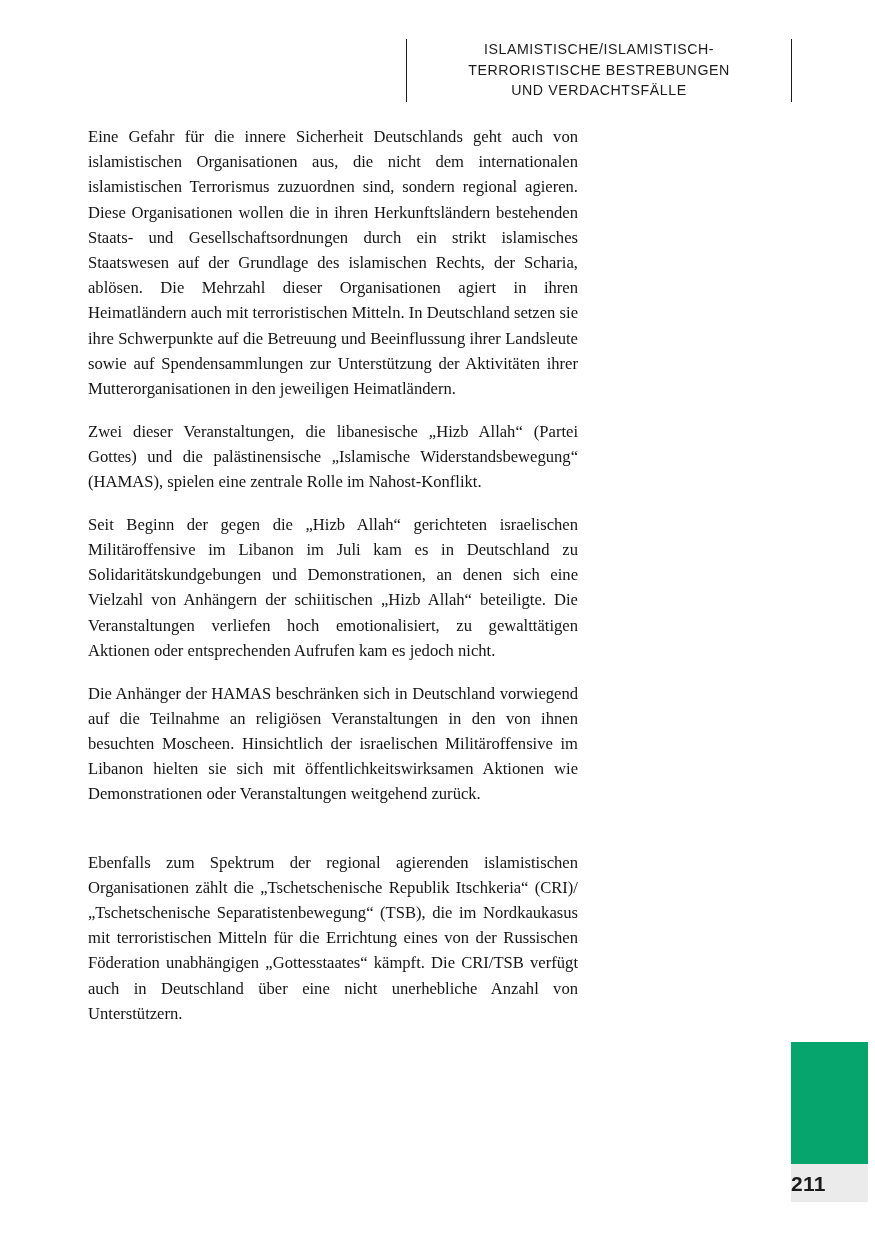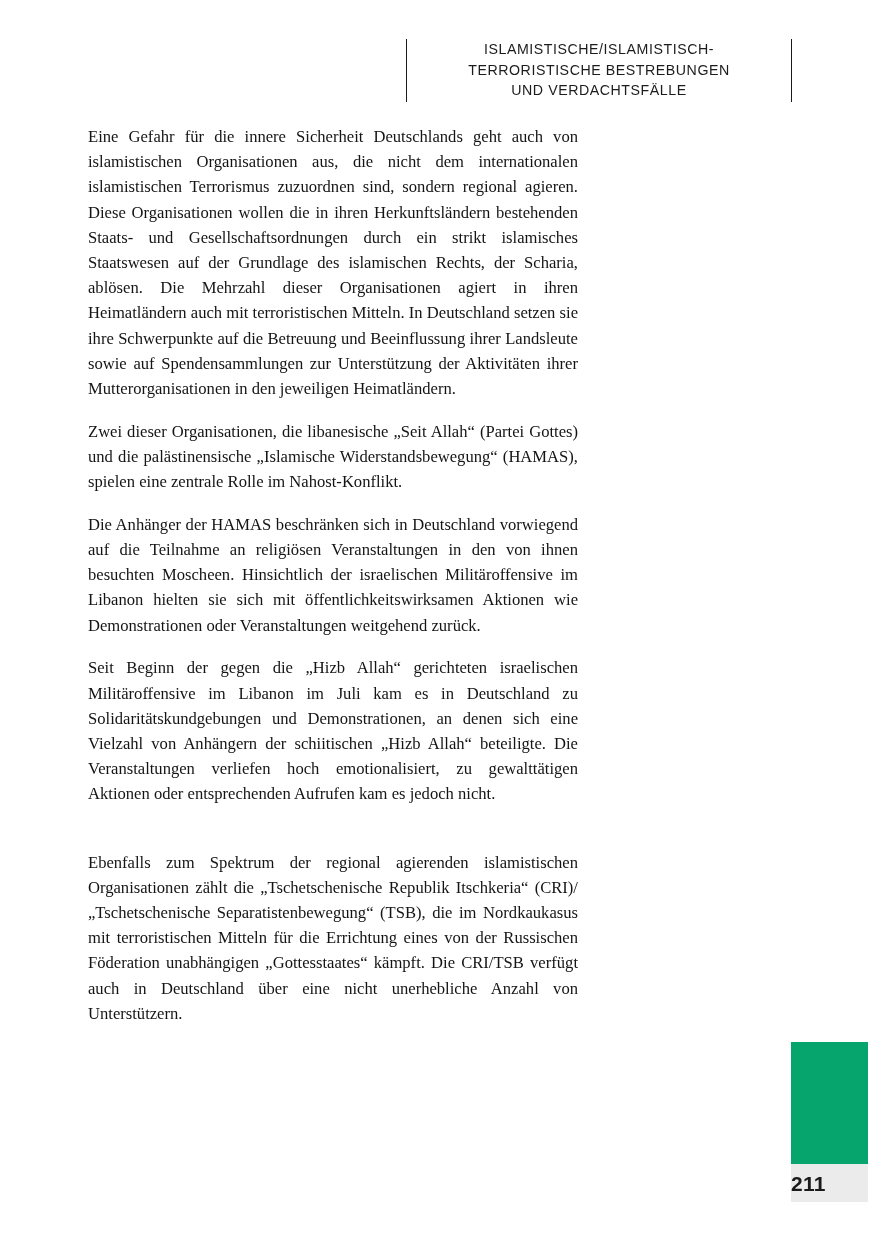--- a/index.html
+++ b/index.html
@@ -107,23 +107,23 @@
 <div class="page">
 
   <div class="page-header">
     <div class="page-header-text">ISLAMISTISCHE/ISLAMISTISCH-
 TERRORISTISCHE BESTREBUNGEN
 UND VERDACHTSFÄLLE</div>
   </div>
 
   <div class="content">
     <p>Eine Gefahr für die innere Sicherheit Deutschlands geht auch von islamistischen Organisationen aus, die nicht dem interna­tionalen islamistischen Terrorismus zuzuordnen sind, sondern regional agieren. Diese Organisationen wollen die in ihren Herkunftsländern bestehenden Staats- und Gesellschaftsordnungen durch ein strikt islamisches Staatswesen auf der Grundlage des islamischen Rechts, der Scharia, ablösen. Die Mehrzahl dieser Organisationen agiert in ihren Heimatländern auch mit terroristischen Mitteln. In Deutschland setzen sie ihre Schwerpunkte auf die Betreuung und Beeinflussung ihrer Landsleute sowie auf Spendensammlungen zur Unterstützung der Aktivitäten ihrer Mutterorganisationen in den jeweiligen Heimatländern.</p>
-    <p>Zwei dieser Organisationen, die libanesische „Seit Allah“ (Partei Gottes) und die palästinensische „Islamische Widerstandsbewegung“ (HAMAS), spielen eine zentrale Rolle im Nahost-Konflikt.</p>
+    <p>Zwei dieser Veranstaltungen, die libanesische „Hizb Allah“ (Partei Gottes) und die palästinensische „Islamische Widerstandsbewegung“ (HAMAS), spielen eine zentrale Rolle im Nahost-Konflikt.</p>
+    <p>Seit Beginn der gegen die „Hizb Allah“ gerichteten israelischen Militäroffensive im Libanon im Juli kam es in Deutschland zu Solidaritätskundgebungen und Demonstrationen, an denen sich eine Vielzahl von Anhängern der schiitischen „Hizb Allah“ beteiligte. Die Veranstaltungen verliefen hoch emotionalisiert, zu gewalttätigen Aktionen oder entsprechenden Aufrufen kam es jedoch nicht.</p>
     <p>Die Anhänger der HAMAS beschränken sich in Deutschland vorwiegend auf die Teilnahme an religiösen Veranstaltungen in den von ihnen besuchten Moscheen. Hinsichtlich der israelischen Militäroffensive im Libanon hielten sie sich mit öffentlichkeitswirksamen Aktionen wie Demonstrationen oder Veranstaltungen weitgehend zurück.</p>
-    <p>Seit Beginn der gegen die „Hizb Allah“ gerichteten israelischen Militäroffensive im Libanon im Juli kam es in Deutschland zu Solidaritätskundgebungen und Demonstrationen, an denen sich eine Vielzahl von Anhängern der schiitischen „Hizb Allah“ beteiligte. Die Veranstaltungen verliefen hoch emotionalisiert, zu gewalttätigen Aktionen oder entsprechenden Aufrufen kam es jedoch nicht.</p>
     <p>Ebenfalls zum Spektrum der regional agierenden islamistischen Organisationen zählt die „Tschetschenische Republik Itschkeria“ (CRI)/„Tschetschenische Separatistenbewegung“ (TSB), die im Nordkaukasus mit terroristischen Mitteln für die Errichtung eines von der Russischen Föderation unabhängigen „Gottesstaates“ kämpft. Die CRI/TSB verfügt auch in Deutschland über eine nicht unerhebliche Anzahl von Unterstützern.</p>
   </div>
 
   <div class="page-tab" style="background: rgb(6, 165, 110);"></div>
 
   <div class="page-number-box" style="background: rgb(235, 235, 235);">
     <span class="page-number">211</span>
   </div>
 
 </div>

